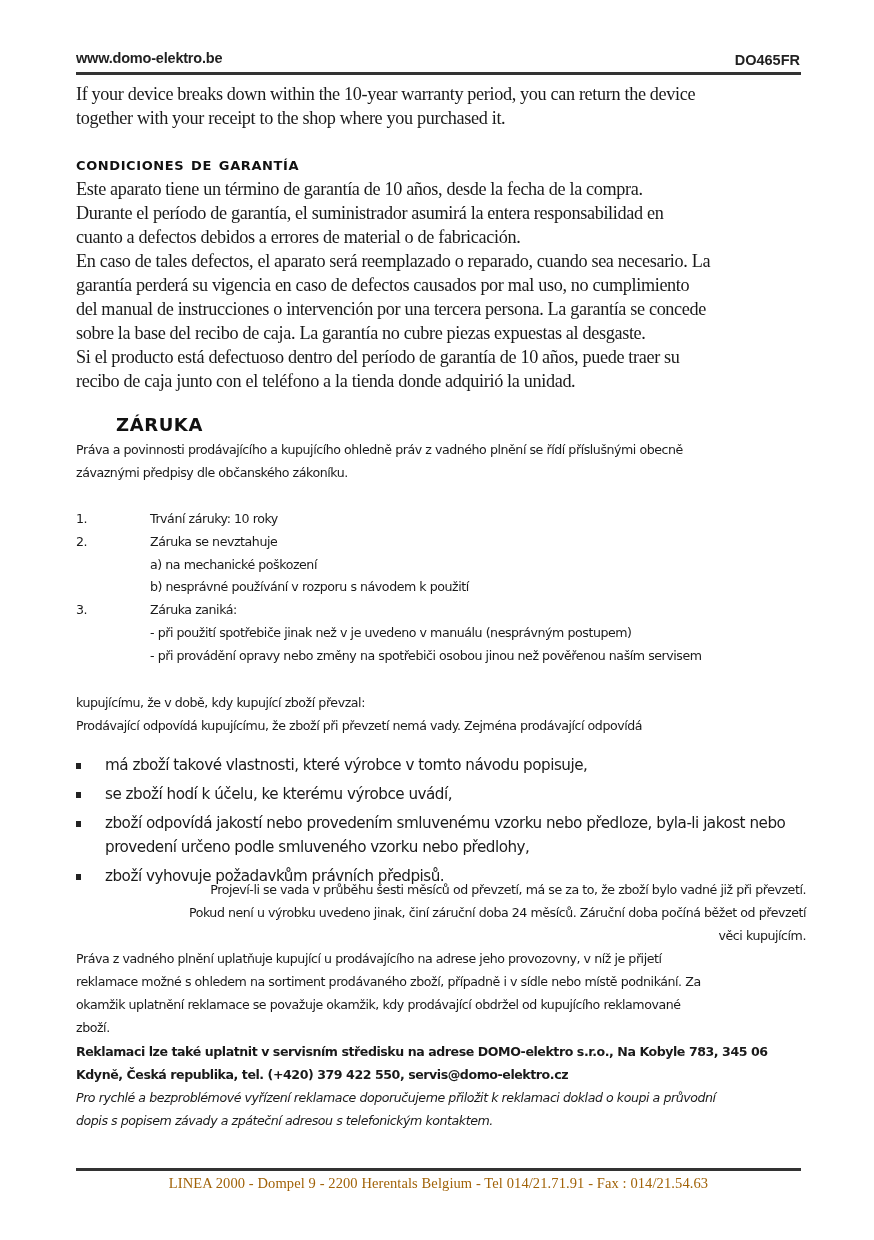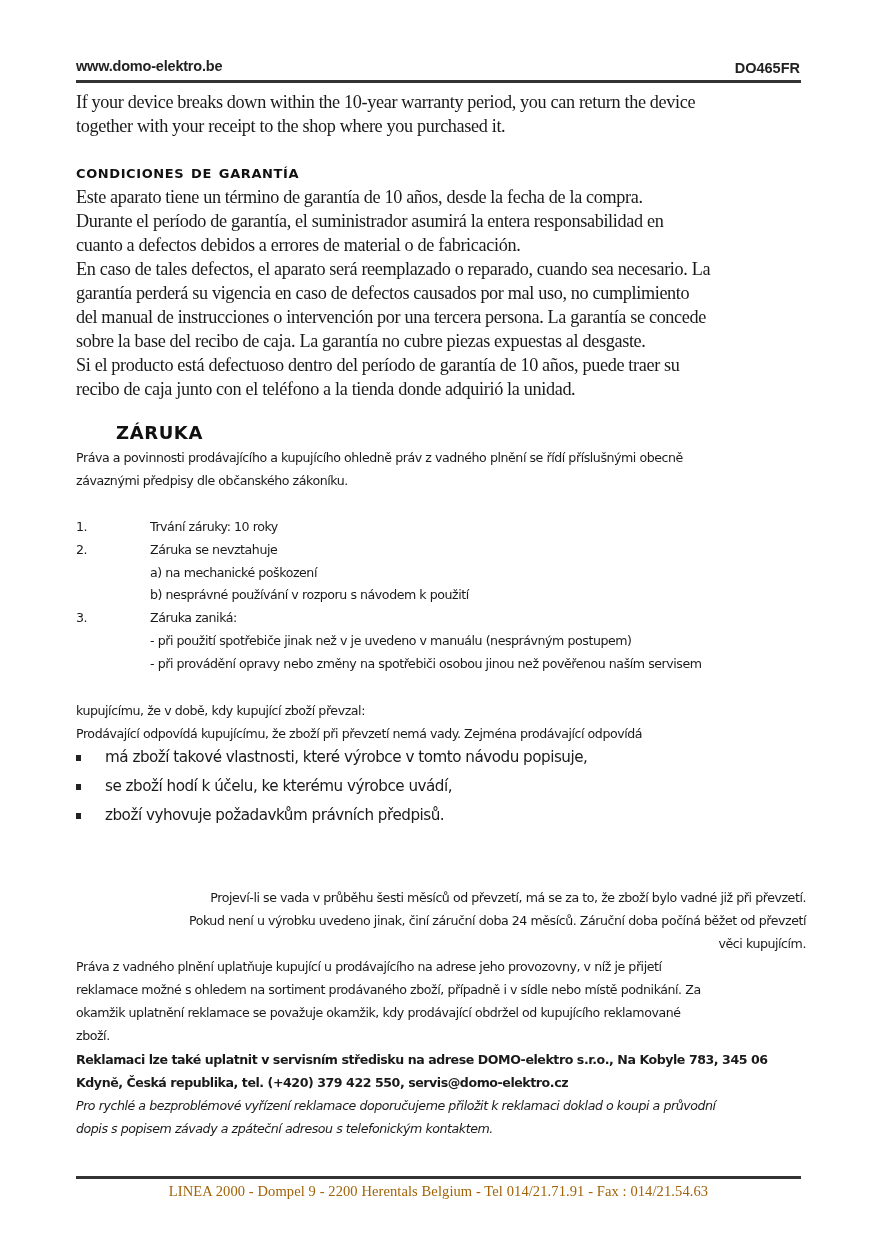--- a/index.html
+++ b/index.html
@@ -1,17 +1,17 @@
 <!DOCTYPE html>
 <html><head>
   <meta charset="utf-8">
   <style>
     html, body { margin: 0; padding: 0; background: #ffffff; }
     body { width: 874px; height: 1240px; position: relative; overflow: hidden; color: #1a1a1a; }
-    .page { position: absolute; left: 0; top: 8px; width: 874px; height: 1104px; }
+    .page { position: absolute; left: 0; top: 0; width: 874px; height: 1104px; }
 
     .header { position: absolute; left: 76px; top: 50px; width: 724px; height: 22px; }
     .header-left { position: absolute; left: 0; top: 0; font-family: "Liberation Sans", sans-serif; font-weight: bold; font-size: 14.5px; color: #222; letter-spacing: -0.2px; }
     .header-right { position: absolute; right: 0; top: 2px; font-family: "Liberation Sans", sans-serif; font-weight: bold; font-size: 14.5px; color: #222; }
     .header-rule { position: absolute; left: 76px; top: 72px; width: 725px; height: 3px; background: #333; }
 
     .serif { font-family: "Liberation Serif", serif; font-size: 18.2px; line-height: 24px; color: #1a1a1a; letter-spacing: -0.35px; }
     .block { position: absolute; left: 76px; width: 730px; }
     .block p { margin: 0; }
 
@@ -100,27 +100,31 @@
       <span class="list-text">- při provádění opravy nebo změny na spotřebiči osobou jinou než pověřenou naším servisem</span>
     </div>
   </div>
 
   <div class="block sans" style="top:691px;">
     <p>kupujícímu, že v době, kdy kupující zboží převzal:</p>
     <p>Prodávající odpovídá kupujícímu, že zboží při převzetí nemá vady. Zejména prodávající odpovídá</p>
   </div>
 
   <div class="bullets" style="top:737px;">
-    <div class="bullet-row" style="margin-bottom:5px;">
+    <div class="bullet-row" style="margin-bottom:5px;margin-top:16px;">
       <span class="bullet-mark"></span>
       <div class="bullet-text">má zboží takové vlastnosti, které výrobce v tomto návodu popisuje,</div>
     </div>
     <div class="bullet-row" style="margin-bottom:5px;">
       <span class="bullet-mark"></span>
       <div class="bullet-text">se zboží hodí k účelu,  ke kterému výrobce uvádí,</div>
+    </div>
+    <div class="bullet-row" style="margin-bottom:5px;">
+      <span class="bullet-mark"></span>
+      <div class="bullet-text">zboží odpovídá jakostí nebo provedením smluvenému vzorku nebo předloze, byla-li jakost nebo provedení určeno podle smluveného vzorku nebo předlohy,</div>
     </div>
     <div class="bullet-row">
       <span class="bullet-mark"></span>
       <div class="bullet-text">zboží vyhovuje požadavkům právních předpisů.</div>
     </div>
   </div>
 
   <div class="block sans" style="top:878px;text-align:right;">
     <p>Projeví-li se vada v průběhu šesti měsíců od převzetí, má se za to, že zboží bylo vadné již při převzetí.</p>
     <p>Pokud není u výrobku uvedeno jinak, činí záruční doba 24 měsíců. Záruční doba počíná běžet od převzetí</p>

